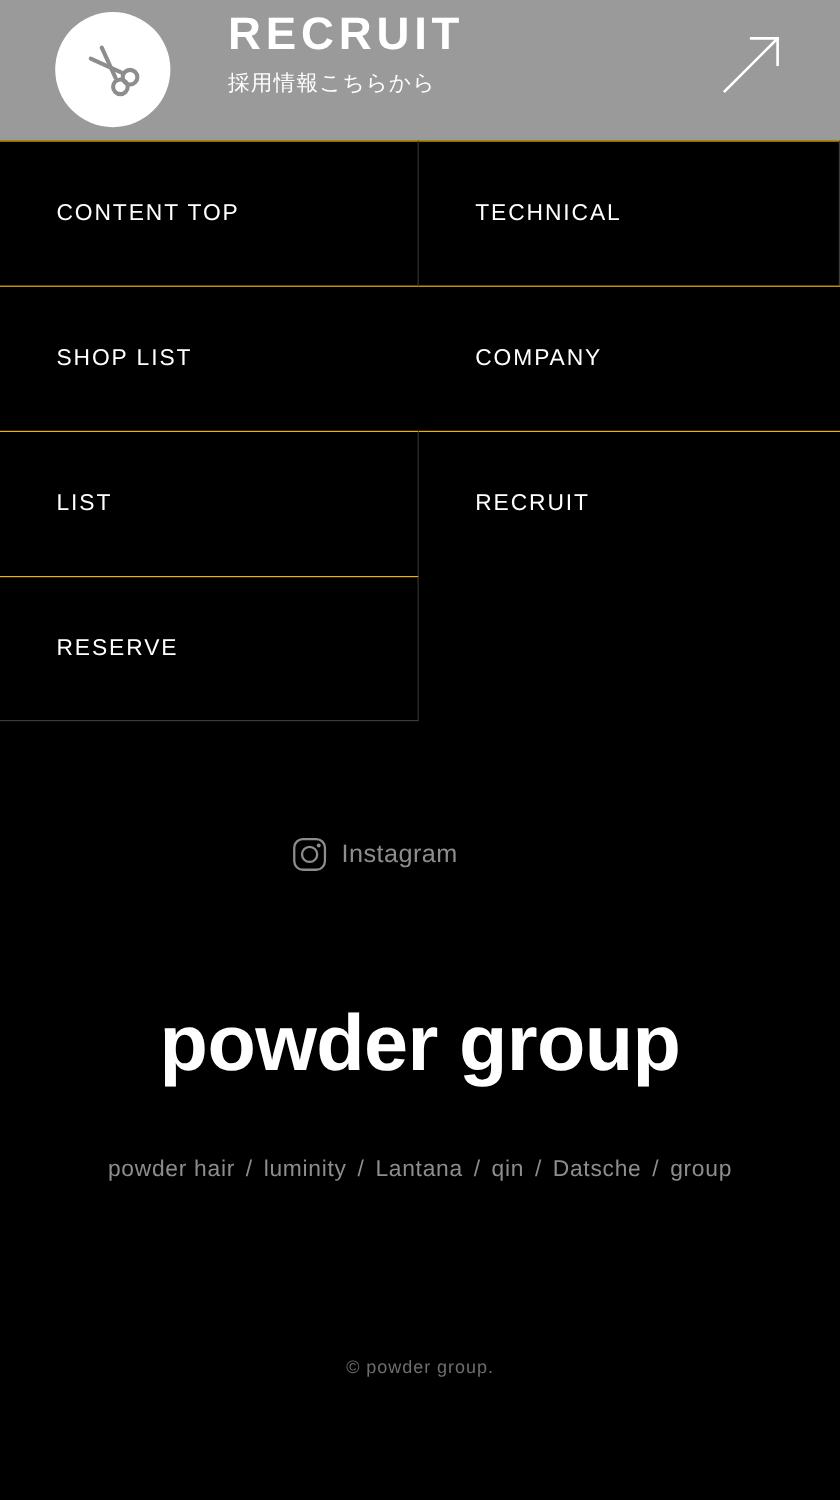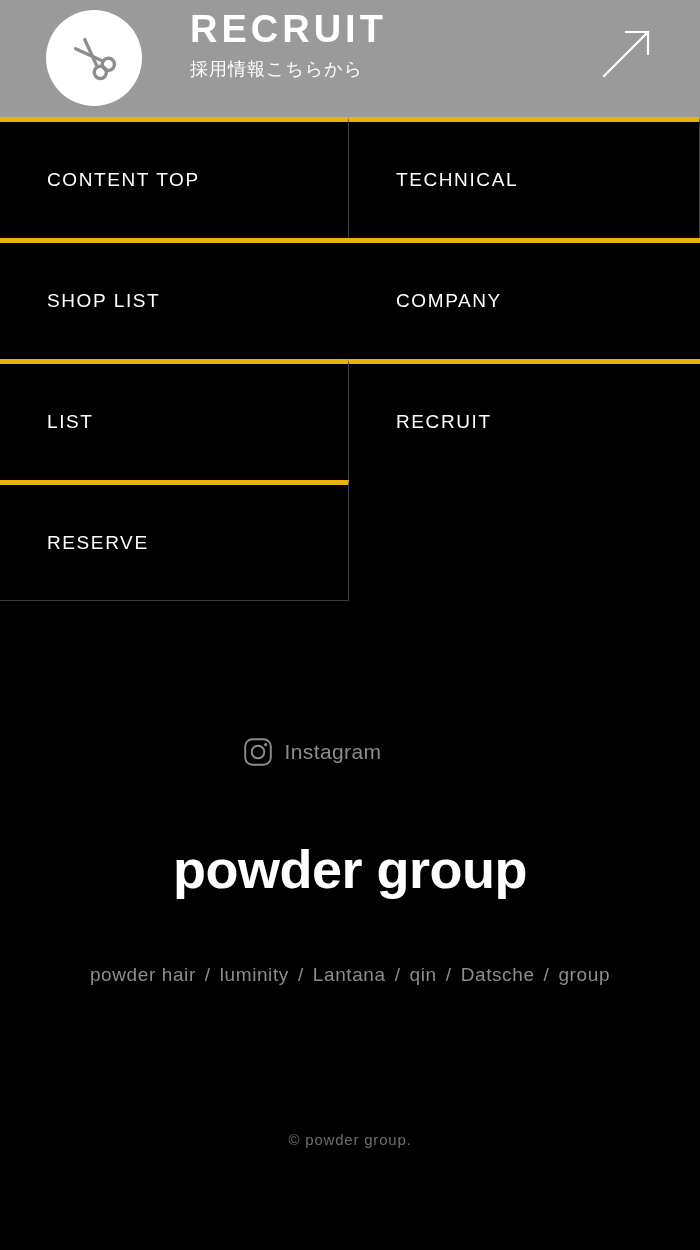--- a/index.html
+++ b/index.html
@@ -94,21 +94,21 @@
     display: grid;
     grid-template-columns: 349px 351px;
     grid-auto-rows: 121px;
   }
   .nav-cell {
     position: relative;
     box-sizing: border-box;
     display: flex;
     align-items: center;
     background: #000000;
-    border-top: 5px solid #eab308;
+    border-top: 1px solid #eab308;
     border-right: 1px solid #3b3b3b;
     padding-left: 47px;
   }
   .nav-cell.col-right {
     padding-left: 47px;
     border-right: none;
   }
   .nav-cell.last-left {
     border-bottom: 1px solid #3b3b3b;
     text-align: right;
@@ -129,21 +129,20 @@
   
   .social-row {
     position: absolute;
     left: 0;
     top: 697px;
     width: 624px;
     display: flex;
     align-items: center;
     justify-content: center;
     gap: 12px;
-    margin-top: 40px;
   }
   .ig-icon {
     width: 30px;
     height: 30px;
     display: block;
   }
   .ig-label {
     font-size: 21px;
     font-weight: 400;
     color: #8d8d8d;
@@ -151,21 +150,21 @@
     line-height: 28px;
   }
 
   
   .brand-logo {
     position: absolute;
     left: 0;
     top: 836px;
     width: 700px;
     text-align: center;
-    font-size: 54px;
+    font-size: 66px;
     font-weight: 700;
     color: #ffffff;
     letter-spacing: -0.5px;
     line-height: 66px;
   }
 
   
   .brand-list {
     position: absolute;
     left: 70px;

